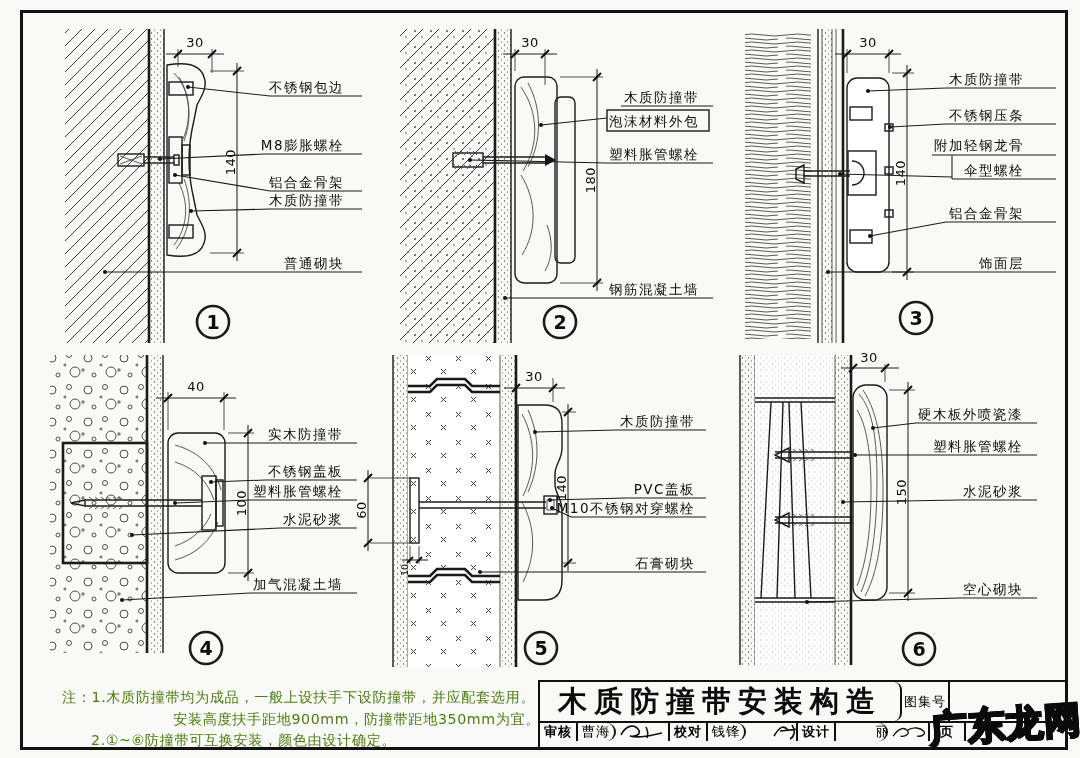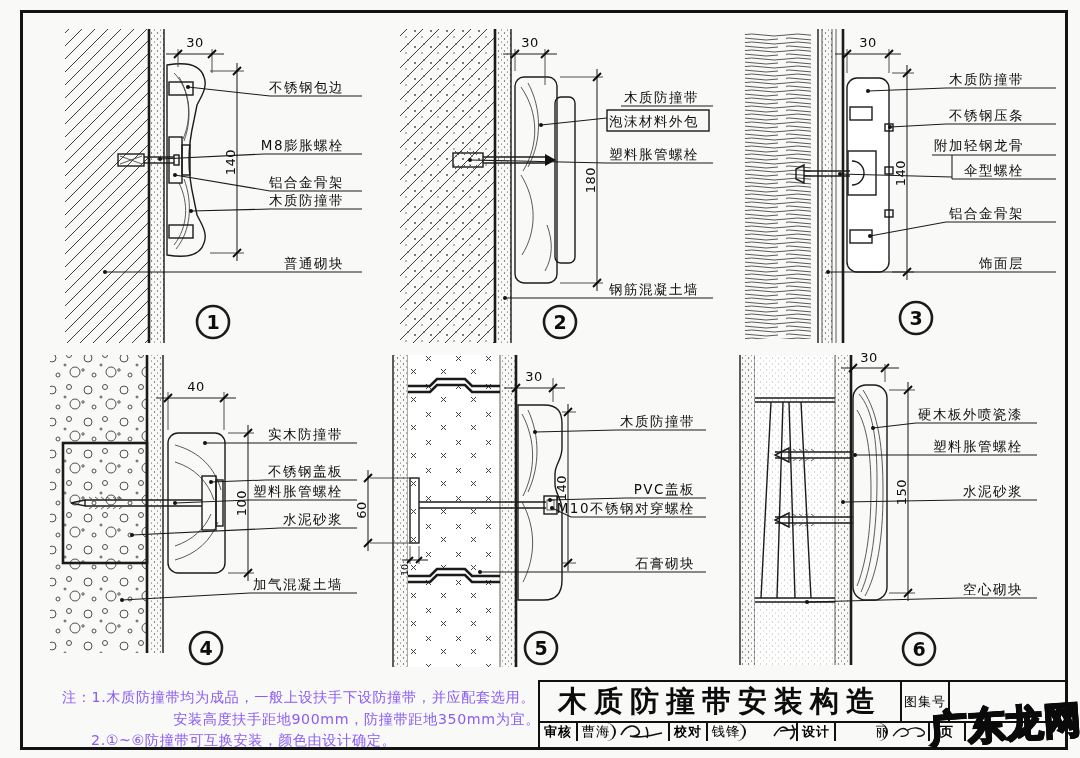--- a/index.html
+++ b/index.html
@@ -14,32 +14,32 @@
   .s0{stroke:#474747;stroke-width:.9;fill:none;}
   .ld{stroke:#1b1b1b;stroke-width:1.05;fill:none;}
   .ext{stroke:#3a3a3a;stroke-width:.9;fill:none;}
   .diml{stroke:#222;stroke-width:1.05;fill:none;}
   .tick{stroke:#0d0d0d;stroke-width:1.9;}
   text{fill:#0d0d0d;font-family:"DejaVu Sans",sans-serif;}
   .lbl{font-size:13.5px;letter-spacing:1.5px;}
   .dim{font-size:13px;letter-spacing:.5px;font-weight:500;}
   .dimS{font-size:9.5px;}
   .num{font-size:19px;font-weight:bold;}
-  .notes{position:absolute;left:62px;top:687px;width:478px;color:#8b5cf6;
+  .notes{position:absolute;left:62px;top:687px;width:478px;color:#4d7c0f;
          font-size:14.2px;line-height:21.5px;letter-spacing:.6px;}
   .notes .n2{padding-left:46px;text-align:right;}
   .notes .n3{padding-left:29px;}
   .tblock{position:absolute;left:538px;top:680px;width:530px;height:70px;
           border:2.5px solid #101010;box-sizing:border-box;background:transparent;}
   .tb-r1{display:flex;height:41px;border-bottom:2px solid #101010;box-sizing:border-box;}
   .tb-r2{display:flex;height:18px;box-sizing:border-box;}
   .tb-c{display:flex;align-items:center;justify-content:center;box-sizing:border-box;
         border-right:2px solid #101010;overflow:hidden;}
   .tb-c:last-child{border-right:none;}
-  .tb-title{flex:0 0 362px;font-size:29px;font-weight:bold;letter-spacing:7px;color:#0c0c0c;}
+  .tb-title{flex:0 0 362px;font-size:29px;font-weight:bold;letter-spacing:7px;color:#0c0c0c;border-radius:8px;}
   .tb-atlas-label{flex:0 0 48px;font-size:13px;font-weight:normal;letter-spacing:1px;}
   .tb-atlas-no{flex:1 1 auto;font-size:17px;font-weight:bold;letter-spacing:1px;margin-top:40px;}
   .tb-s{font-size:13px;font-weight:bold;letter-spacing:1px;}
   .tb-n{font-size:13.5px;letter-spacing:1px;border-radius:10px;}
   .w38{flex:0 0 38px;} .w54{flex:0 0 54px;} .w52{flex:0 0 52px;padding-left:44px;} .w42{flex:0 0 42px;} .w36{flex:0 0 36px;}
   .wfill{flex:1 1 auto;}
   .wm{position:absolute;left:930px;top:700px;z-index:9;font-size:37px;font-weight:bold;
       white-space:nowrap;color:#fff;letter-spacing:1px;transform:rotate(-4deg);
       -webkit-text-stroke:2.3px #0a0a0a;
       text-shadow:0 0 1px #000,1px 1px 0 #000,-1px -1px 0 #000,1px -1px 0 #000,-1px 1px 0 #000;}

